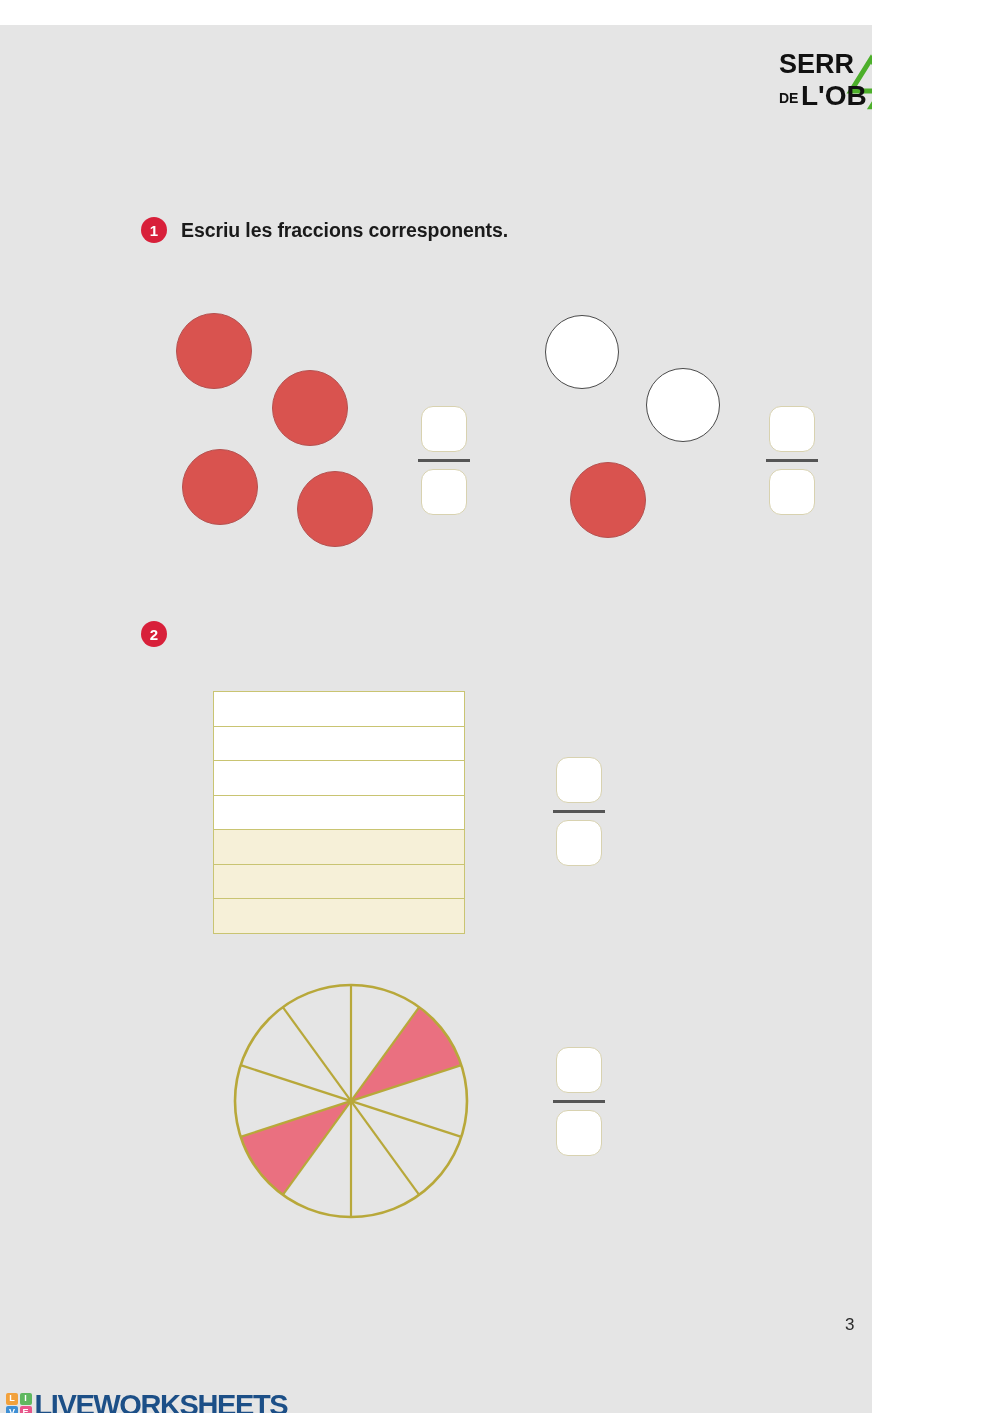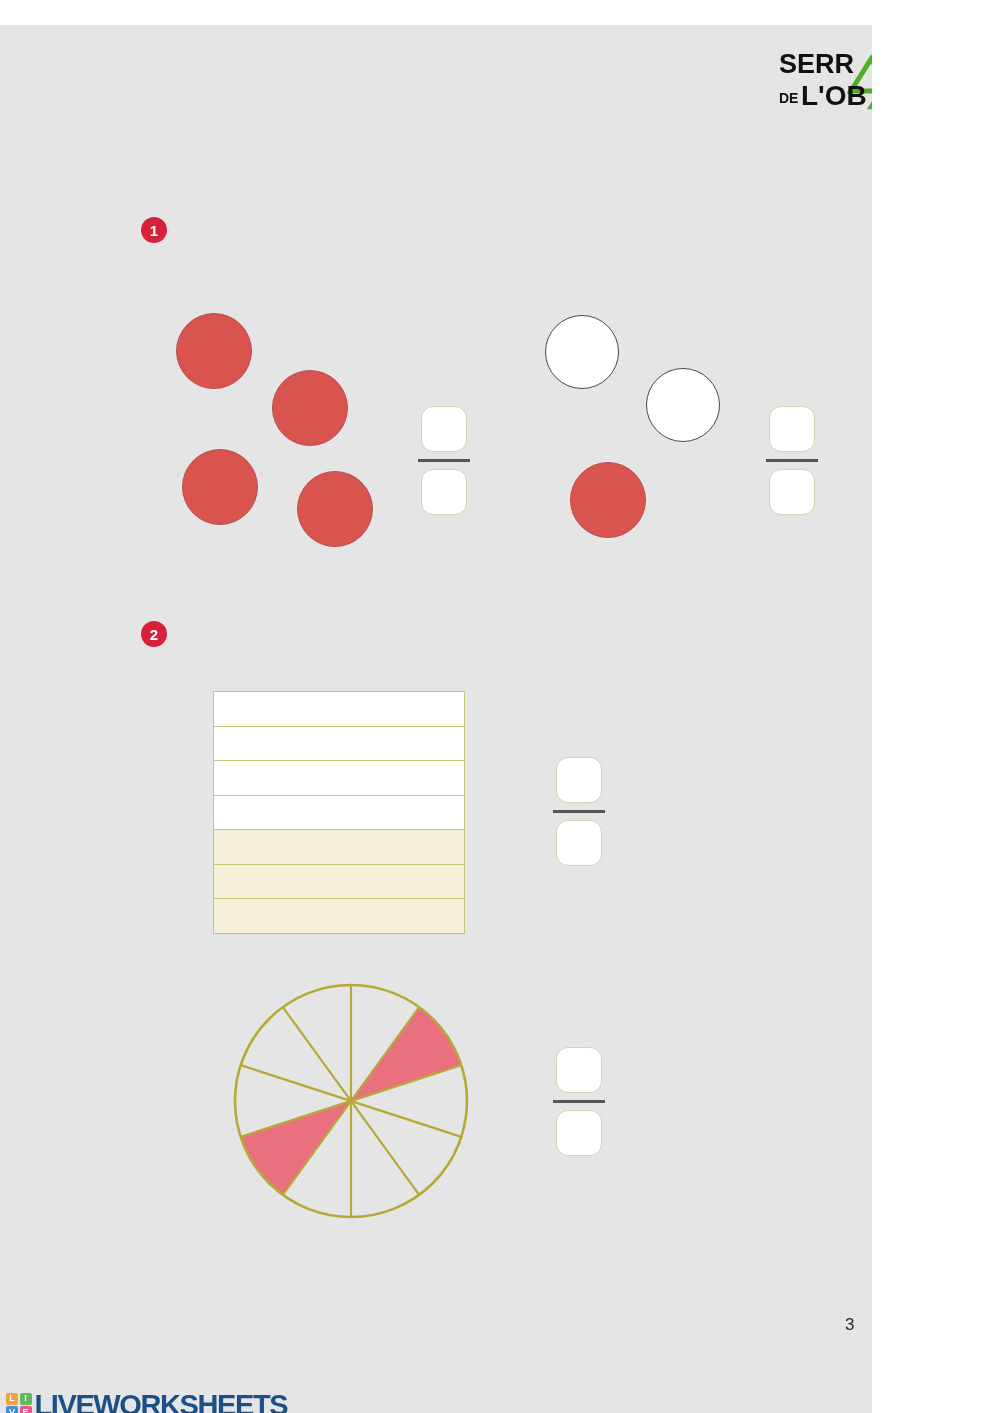--- a/index.html
+++ b/index.html
@@ -207,20 +207,21 @@
 
       <text x="4" y="34" font-family="Liberation Sans, sans-serif" font-size="27" font-weight="bold" fill="#111111">SERR</text>
       <text x="4" y="64" font-family="Liberation Sans, sans-serif" font-size="14" font-weight="bold" fill="#111111">DE</text>
       <text x="26" y="66" font-family="Liberation Sans, sans-serif" font-size="28" font-weight="bold" fill="#111111">L'OB</text>
       <text x="145" y="66" font-family="Liberation Sans, sans-serif" font-size="28" font-weight="bold" fill="#111111">C</text>
     </svg>
   </div>
 
   <div class="exercise-head ex1-head">
     <span class="num-badge">1</span>
+    <span class="ex-title">Escriu les fraccions corresponents.</span>
   </div>
 
   <div>
     <div class="dot filled" style="left:176px; top:288px; width:76px; height:76px;"></div>
     <div class="dot filled" style="left:272px; top:345px; width:76px; height:76px;"></div>
     <div class="dot filled" style="left:182px; top:424px; width:76px; height:76px;"></div>
     <div class="dot filled" style="left:297px; top:446px; width:76px; height:76px;"></div>
   </div>
 
   <div class="fraction" style="left:418px; top:381px;">

